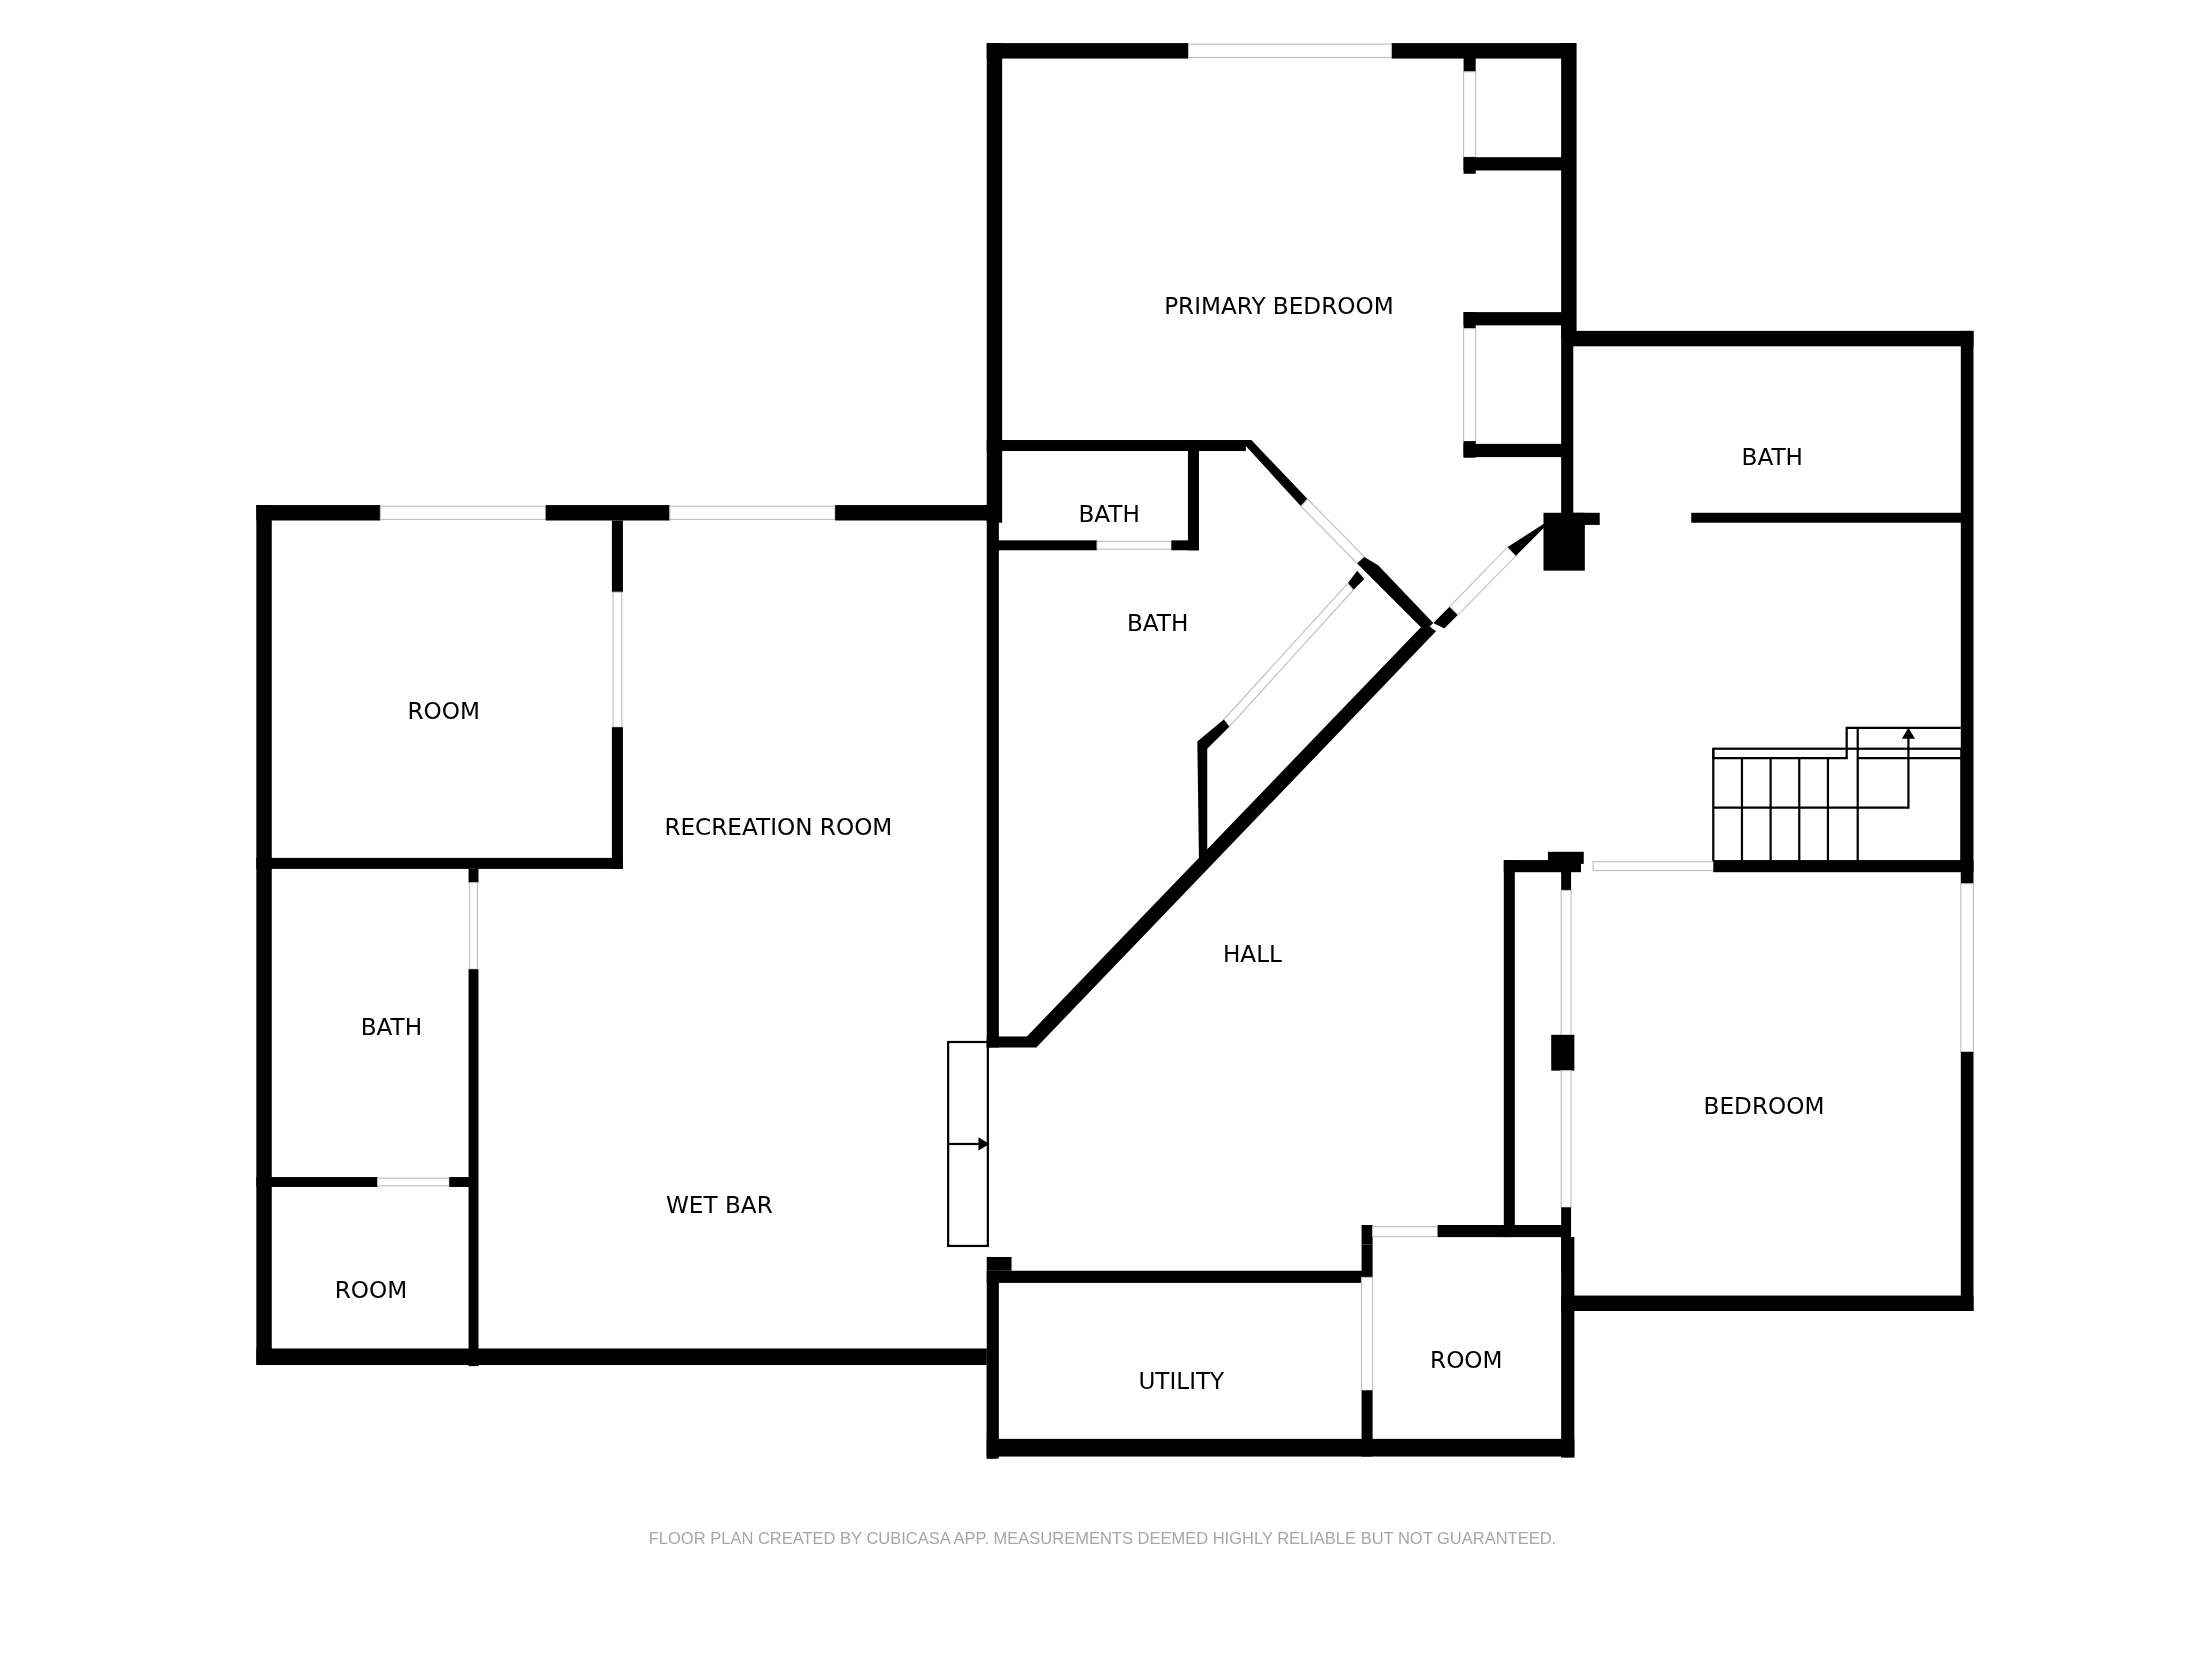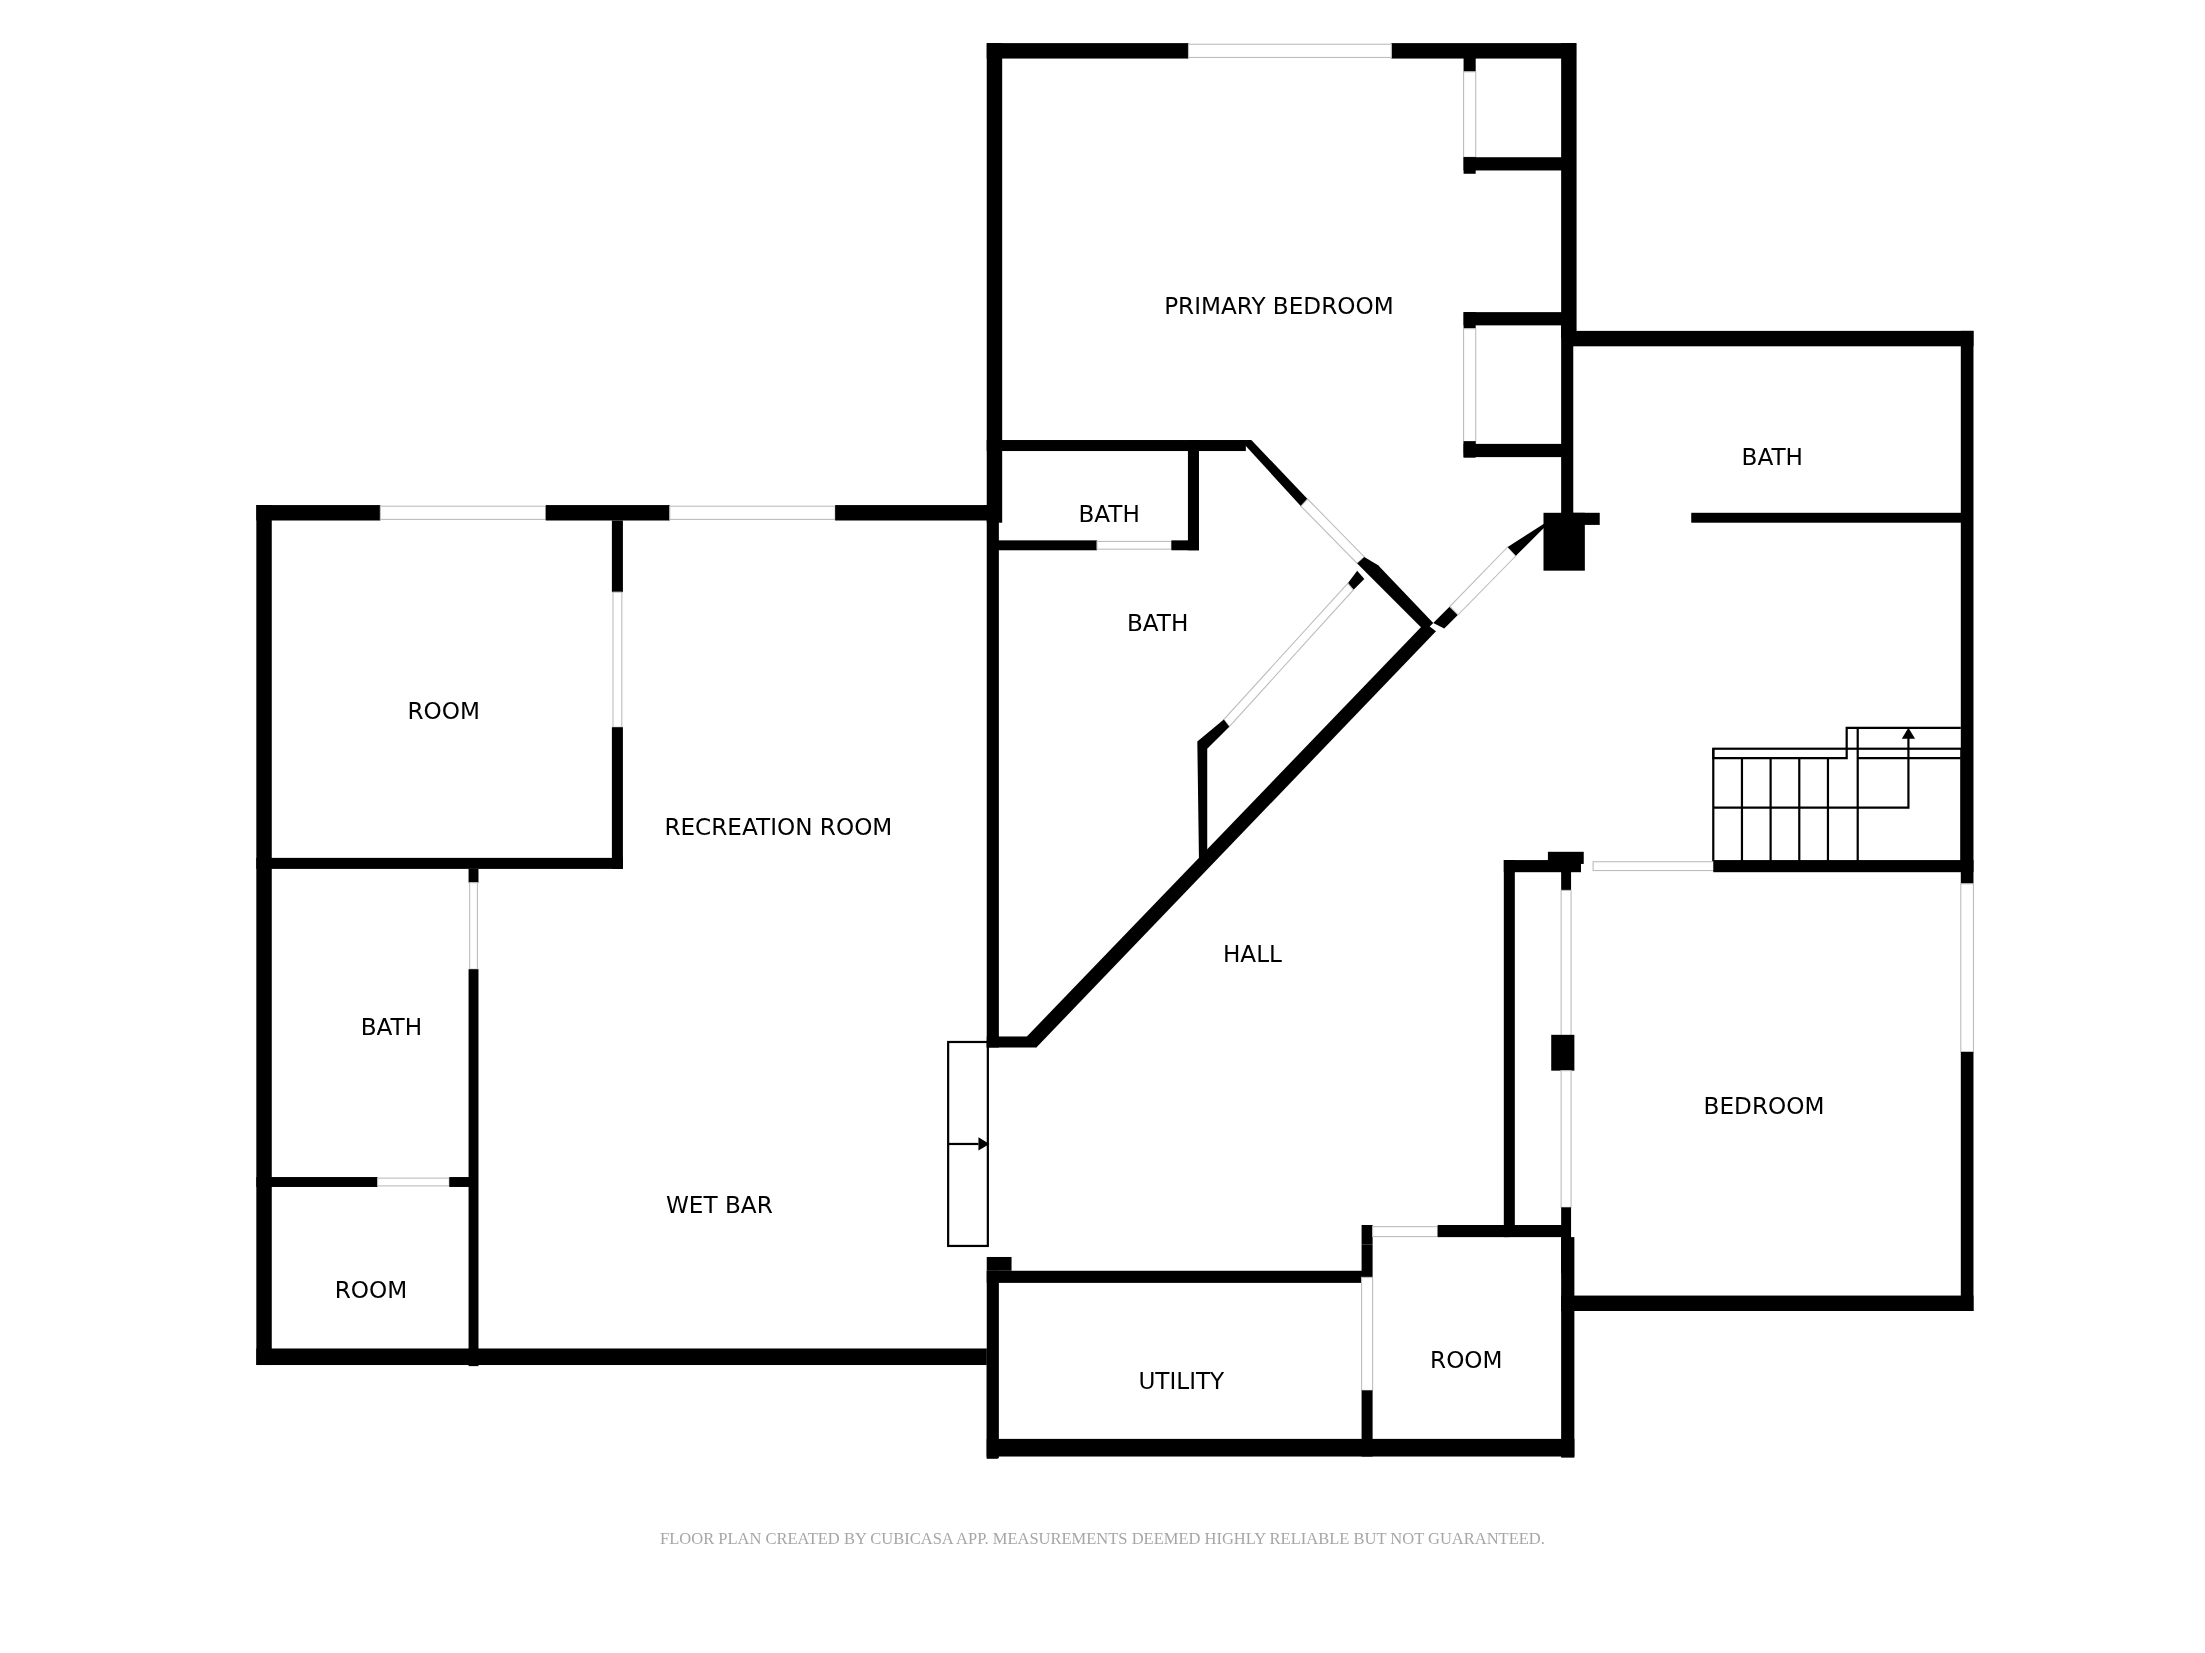--- a/index.html
+++ b/index.html
@@ -3,21 +3,21 @@
 <meta charset="utf-8">
 <style>
   html, body { margin:0; padding:0; background:#ffffff; }
   body { width:2205px; height:1654px; position:relative; overflow:hidden; }
   #plan { position:absolute; left:0; top:0; width:2205px; height:1654px; }
   .wall { fill:#000000; }
   .opening { fill:#ffffff; stroke:#bdbdbd; stroke-width:2; }
   .thin { fill:none; stroke:#000000; stroke-width:4; }
   .label { font-family:"DejaVu Sans", sans-serif; font-size:42px; fill:#000000; text-anchor:middle; dominant-baseline:middle; }
   .footer { position:absolute; left:0; width:2205px; top:1529px; text-align:center;
-            font-family:Liberation Serif, serif; font-size:16.5px; color:#a6a6a6; letter-spacing:0px; }
+            font-family:Liberation Sans, sans-serif; font-size:16.5px; color:#a6a6a6; letter-spacing:0px; }
 </style>
 </head>
 <body>
 
 <svg id="plan" viewBox="0 0 4000 3000" xmlns="http://www.w3.org/2000/svg">
   <g>
 
     <rect class="wall" x="1790" y="78" width="366" height="28"></rect>
     <rect class="wall" x="2524" y="78" width="335" height="28"></rect>
     <rect class="opening" x="2156" y="80" width="368" height="24"></rect>

